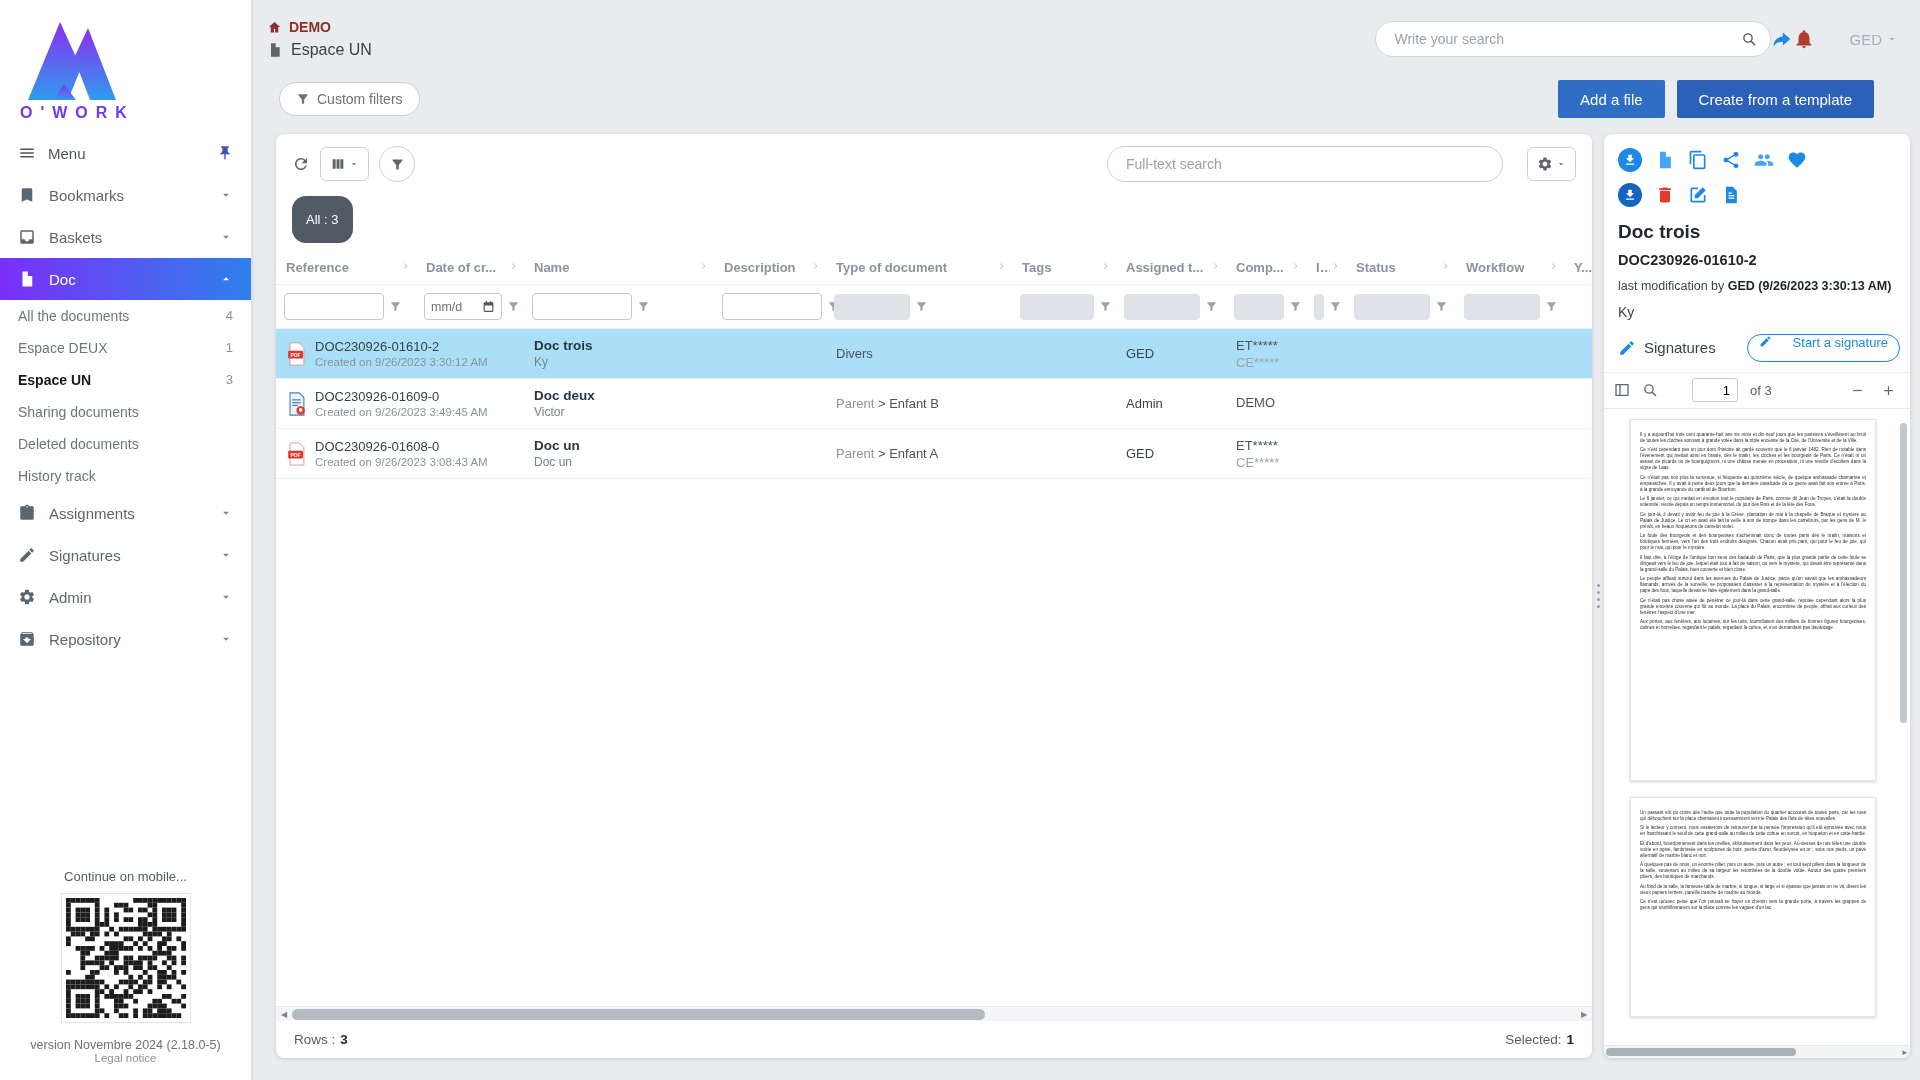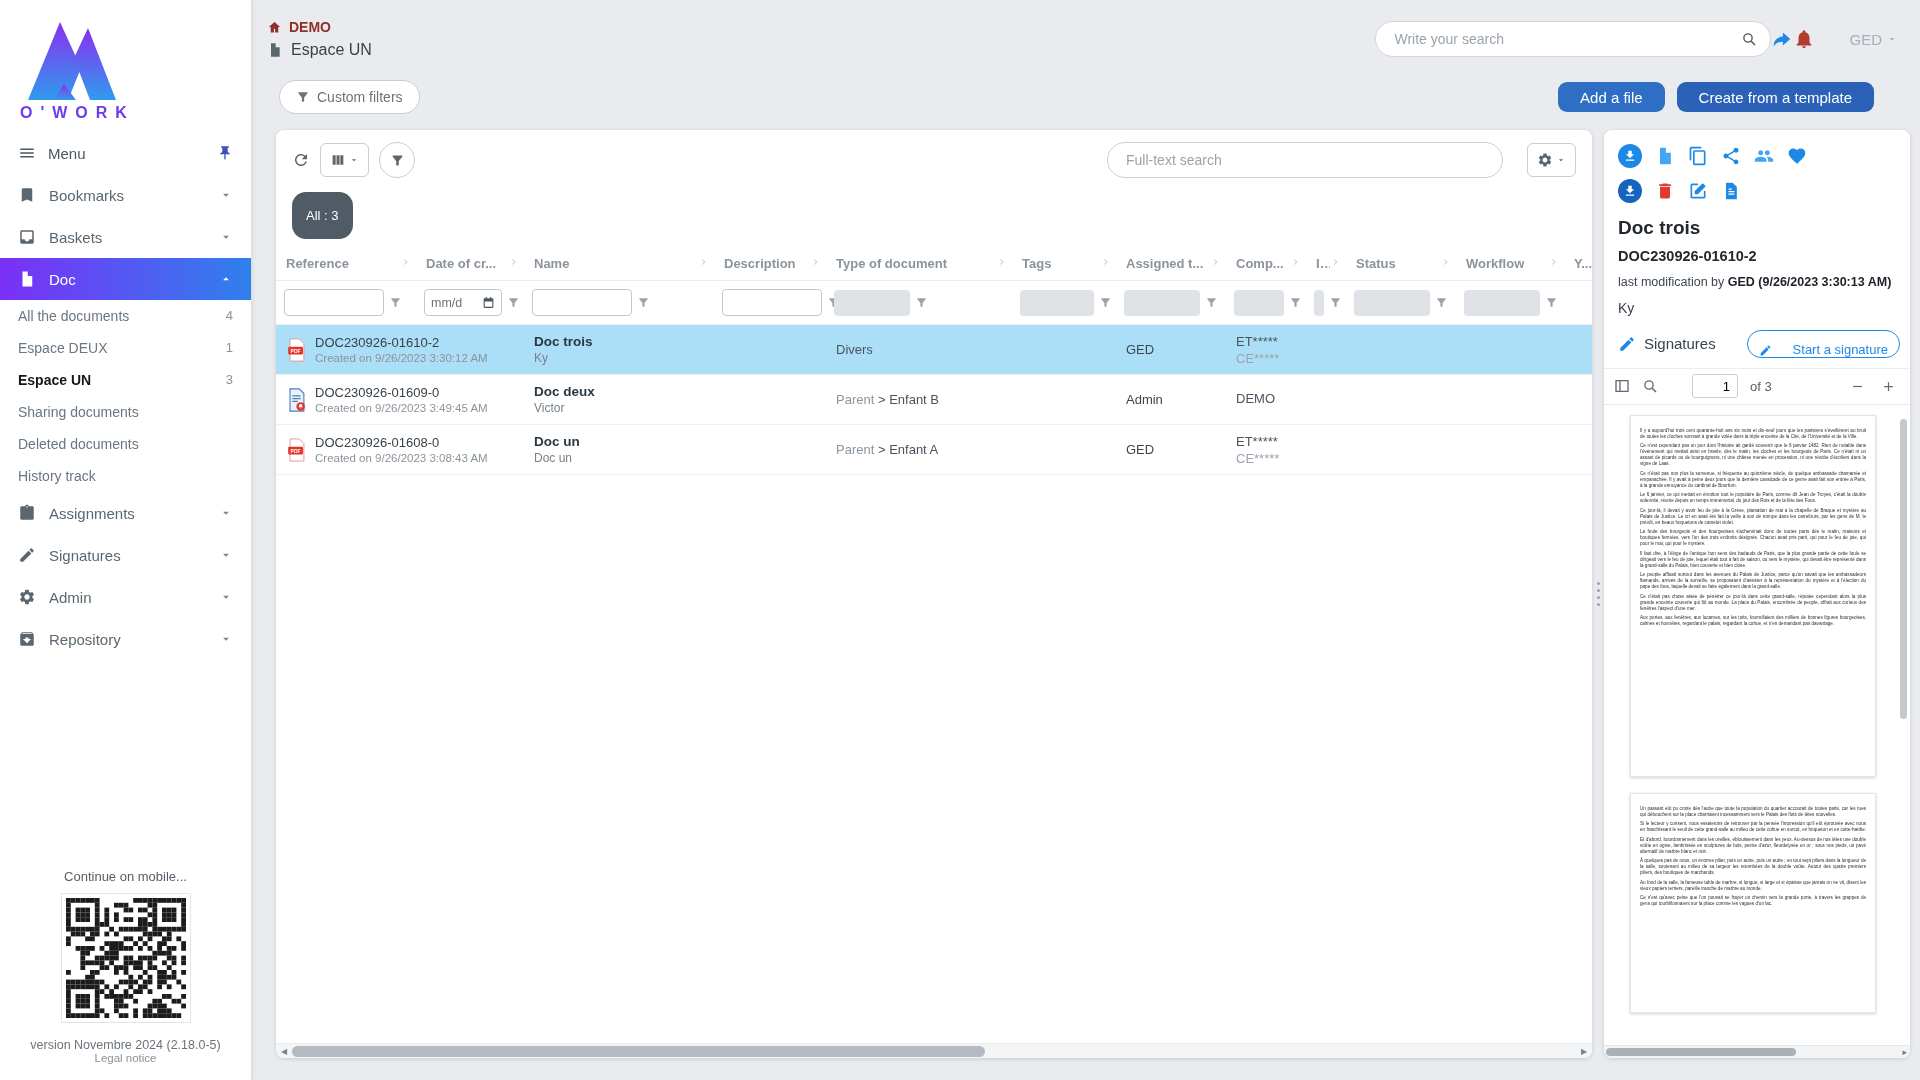--- a/index.html
+++ b/index.html
@@ -42,21 +42,21 @@
   .global-search input{width:100%;height:36px;border:1px solid #d3d8dc;border-radius:18px;background:#fff;padding:0 42px 0 18px;font-size:14px;color:#333;outline:none}
   .global-search input::placeholder{color:#9aa3ab}
   .global-search .ic{position:absolute;right:14px;top:10px;color:#4d565e;cursor:pointer}
   .share{color:#1e88e5;cursor:pointer}
   .bell{color:#b23b2e;cursor:pointer}
   .user-menu{display:flex;align-items:center;gap:4px;color:#a7b0b8;font-size:15px;margin-left:34px;cursor:pointer}
 
   .actionbar{display:flex;align-items:center;padding:10px 46px 16px 28px}
   .btn-filters{display:flex;align-items:center;gap:7px;background:#fff;border:1px solid #c9ced4;border-radius:17px;height:34px;padding:0 16px;color:#6a737b;font-size:14px}
   .actionbar .spacer{flex:1}
-  .btn-primary{height:30px;border-radius:9px;color:#fff;font-size:15px;padding:4px 22px}
+  .btn-primary{height:38px;border-radius:2px;color:#fff;font-size:15px;padding:4px 22px}
   .btn-add{background:#2e6ec5;margin-right:12px}
   .btn-create{background:#2b62b8}
 
   .content{flex:1;display:flex;padding:0 10px 22px 25px;min-height:0}
   .table-card{flex:1;background:#fff;border-radius:8px;box-shadow:0 1px 4px rgba(0,0,0,.14);display:flex;flex-direction:column;min-width:0;overflow:hidden}
   .splitter{width:12px;flex:none;display:flex;align-items:center;justify-content:center}
   .splitter .dots{width:3px;height:3px;border-radius:50%;background:#9aa2aa;box-shadow:0 7px 0 #9aa2aa,0 14px 0 #9aa2aa,0 21px 0 #9aa2aa;margin-top:-21px}
 
   
   .card-toolbar{display:flex;align-items:center;gap:10px;padding:12px 16px 8px}
@@ -117,21 +117,21 @@
   .act.lt{color:#42a5f5}
   .act.red{color:#e23a30}
   .d-title{font-size:19px;font-weight:700;color:#22282d;padding:8px 14px 0}
   .d-ref{font-size:14.5px;font-weight:700;color:#22282d;padding:9px 14px 0}
   .d-mod{font-size:12.5px;color:#3c4650;padding:9px 14px 0;line-height:1.5}
   .d-mod b{color:#1c2227}
   .d-owner{font-size:14px;color:#39424a;padding:8px 14px 0}
   .d-sign-row{display:flex;align-items:center;gap:8px;padding:14px 10px 10px 14px}
   .d-sign-row .sig{color:#1e88e5}
   .d-sign-label{font-size:15px;color:#39424a}
-  .sign-btn{margin-left:auto;display:flex;align-items:flex-end;gap:21px;border:1px solid #1e88e5;color:#1e88e5;border-radius:15px;height:28px;padding:0 11px;font-size:13px;background:#fff}
+  .sign-btn{margin-left:auto;display:flex;align-items:flex-start;gap:21px;border:1px solid #1e88e5;color:#1e88e5;border-radius:15px;height:28px;padding:0 11px;font-size:13px;background:#fff}
 
   .pv{flex:1;display:flex;flex-direction:column;min-height:0;border-top:1px solid #eceff1}
   .pv-toolbar{height:36px;display:flex;align-items:center;gap:12px;padding:0 10px;color:#5f6a73;border-bottom:1px solid #e7eaec;flex:none}
   .pv-toolbar .ic{cursor:pointer}
   .pv-page-input{width:46px;height:24px;border:1px solid #c9ced4;border-radius:3px;text-align:right;padding:0 7px;font-size:13px;margin-left:22px;outline:none}
   .pv-of{font-size:13px;color:#555e66}
   .pv-zoom{margin-left:auto;display:flex;align-items:center;gap:16px;padding-right:4px}
   .pv-pages{flex:1;position:relative;overflow:hidden;padding:10px 14px 0 26px;background:#fff}
   .page{width:246px;background:#fff;border:1px solid #e2e5e8;box-shadow:0 1px 3px rgba(0,0,0,.18);padding:12px 9px;font-size:4.6px;line-height:6px;color:#2a2e33;text-align:justify}
   .page p{margin-bottom:3.5px}
@@ -1029,20 +1029,24 @@
               </div>
             </div>
         </div>
         <div class="h-scroll">
           <span class="arr">◀</span>
           <div class="track">
               <div class="thumb"></div>
             </div>
           <span class="arr">▶</span>
         </div>
+        <div class="tfoot">
+          <div><span>Rows :</span><b>3</b></div>
+          <div><span>Selected:</span><b>1</b></div>
+        </div>
       </section>
 
       <div class="splitter">
           <div class="dots"></div>
         </div>
 
       <aside class="detail-card">
         <div class="d-actions">
           <span class="act circle">
               <svg class="ic s14">

